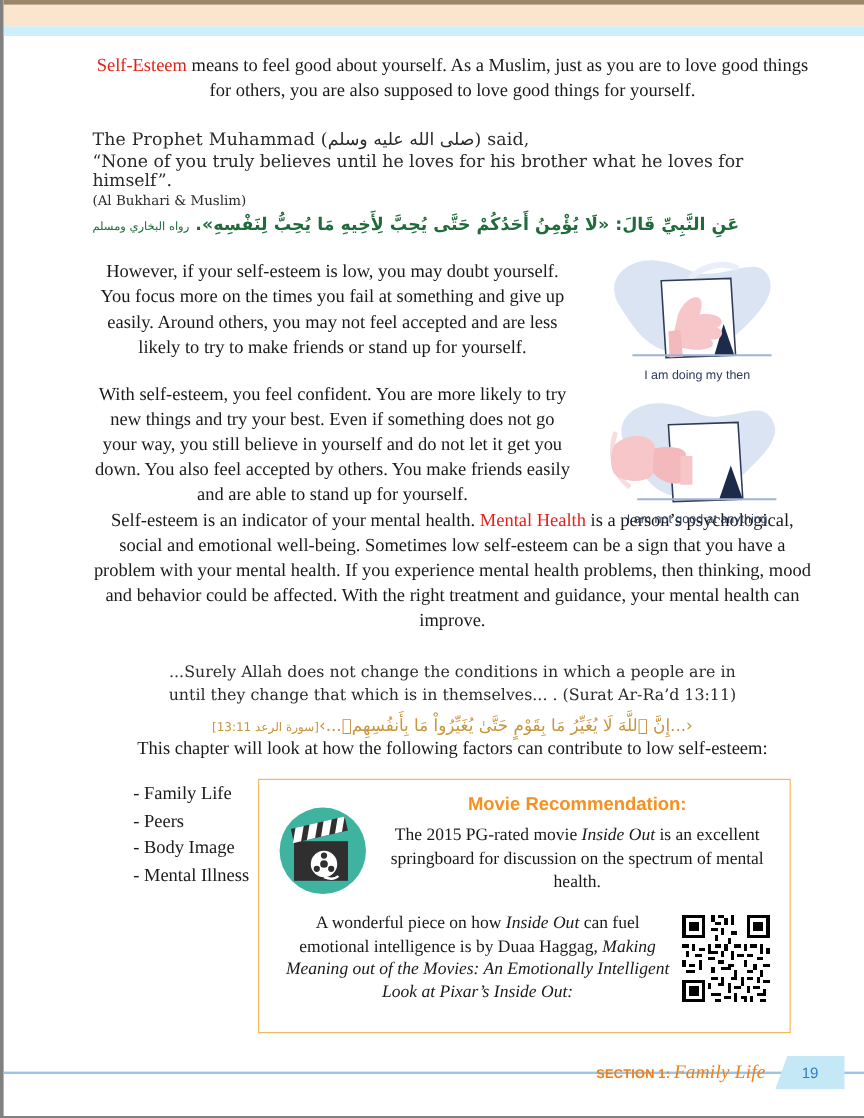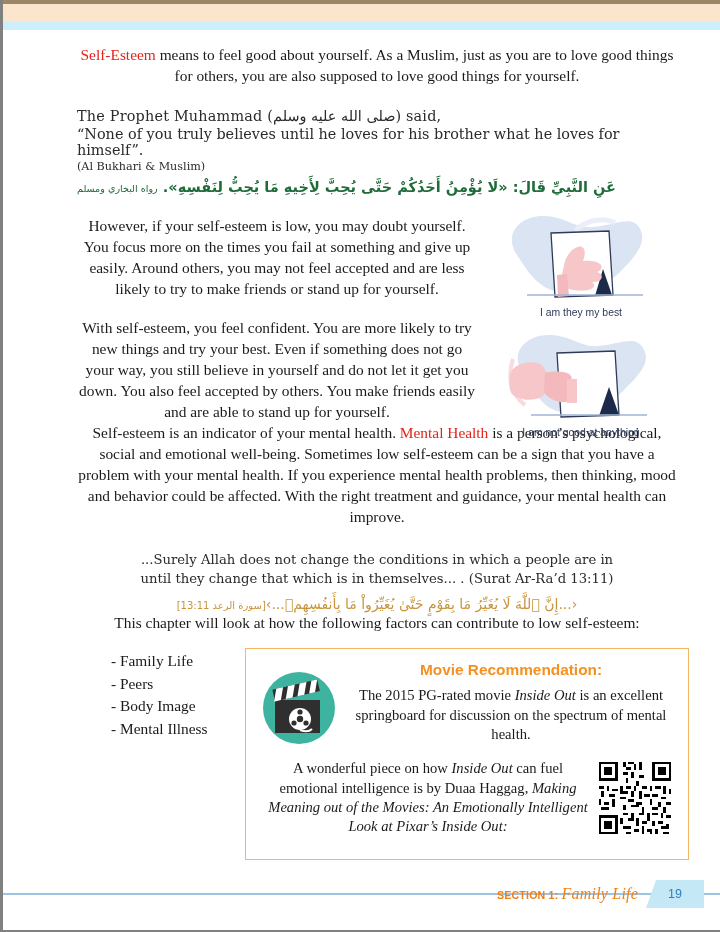--- a/index.html
+++ b/index.html
@@ -162,21 +162,21 @@
     position: absolute;
     left: 34px;
     top: 2px;
     font-size: 15.4px;
     line-height: 1.47;
     color: #1a1a1a;
   }
 
   .movie-box {
     position: absolute;
-    left: 168px;
+    left: 138px;
     top: 0;
     width: 444px;
     border: 1.5px solid #f5b860;
     box-sizing: border-box;
     padding: 12px 14px 16px 14px;
     min-height: 212px;
   }
   .movie-row {
     display: flex;
     align-items: flex-start;
@@ -303,21 +303,21 @@
         <div class="illus">
           <svg viewBox="0 0 196 104" width="196" height="104">
             <path d="M34 46 C20 26 36 6 62 7 C84 8 92 20 110 18 C132 16 148 6 156 18 C166 33 150 50 138 62 C124 76 104 86 82 84 C56 82 46 64 34 46 Z" fill="#dbe4f3"></path>
             <path d="M92 22 C104 10 122 8 132 14" fill="none" stroke="#e9eef8" stroke-width="5"></path>
             <path d="M68 24 L126 22 L130 86 L72 88 Z" fill="#ffffff" stroke="#2e3a59" stroke-width="1.3"></path>
             <path d="M120 60 L129 86 L112 87 Z" fill="#1d2b4a"></path>
             <path d="M82 52 c4 -10 12 -16 17 -14 c4 2 3 9 1 14 c6 -1 14 0 17 3 c3 3 1 7 -3 8 c4 1 6 4 4 7 c-2 3 -6 3 -9 3 c3 2 3 6 -1 7 c-5 2 -14 2 -22 0 c-5 -1 -8 -3 -9 -6 z" fill="#f6c6c8"></path>
             <path d="M74 66 l10 -1 l2 22 l-11 1 z" fill="#f3b9bc"></path>
             <line x1="44" y1="86" x2="160" y2="86" stroke="#9fb4d4" stroke-width="1.6"></line>
           </svg>
-          <div class="illus-cap">I am they my best</div>
+          <div class="illus-cap">I am doing my then</div>
         </div>
 
         <div class="illus">
           <svg viewBox="0 0 196 104" width="196" height="104">
             <path d="M40 44 C26 24 42 5 68 6 C90 7 98 19 116 17 C138 15 152 6 160 19 C170 34 152 50 140 62 C126 76 106 86 84 84 C58 82 52 62 40 44 Z" fill="#dbe4f3"></path>
             <path d="M30 30 C24 48 28 66 42 76" fill="none" stroke="#f6dcdd" stroke-width="4"></path>
             <path d="M74 24 L132 22 L136 86 L78 88 Z" fill="#ffffff" stroke="#2e3a59" stroke-width="1.3"></path>
             <path d="M126 58 L136 86 L116 87 Z" fill="#1d2b4a"></path>
             <path d="M30 40 c6 -6 16 -8 24 -6 c6 2 9 6 9 11 l0 14 c0 6 -4 10 -10 11 c-8 2 -18 0 -23 -4 c-5 -4 -5 -21 0 -26 z" fill="#f6c6c8"></path>
             <path d="M62 44 c6 -2 16 -2 22 0 c5 2 6 6 3 8 c4 1 5 5 2 7 c3 2 2 6 -2 7 c2 3 0 7 -5 7 c-8 1 -18 -4 -21 -10 z" fill="#f3b9bc"></path>

